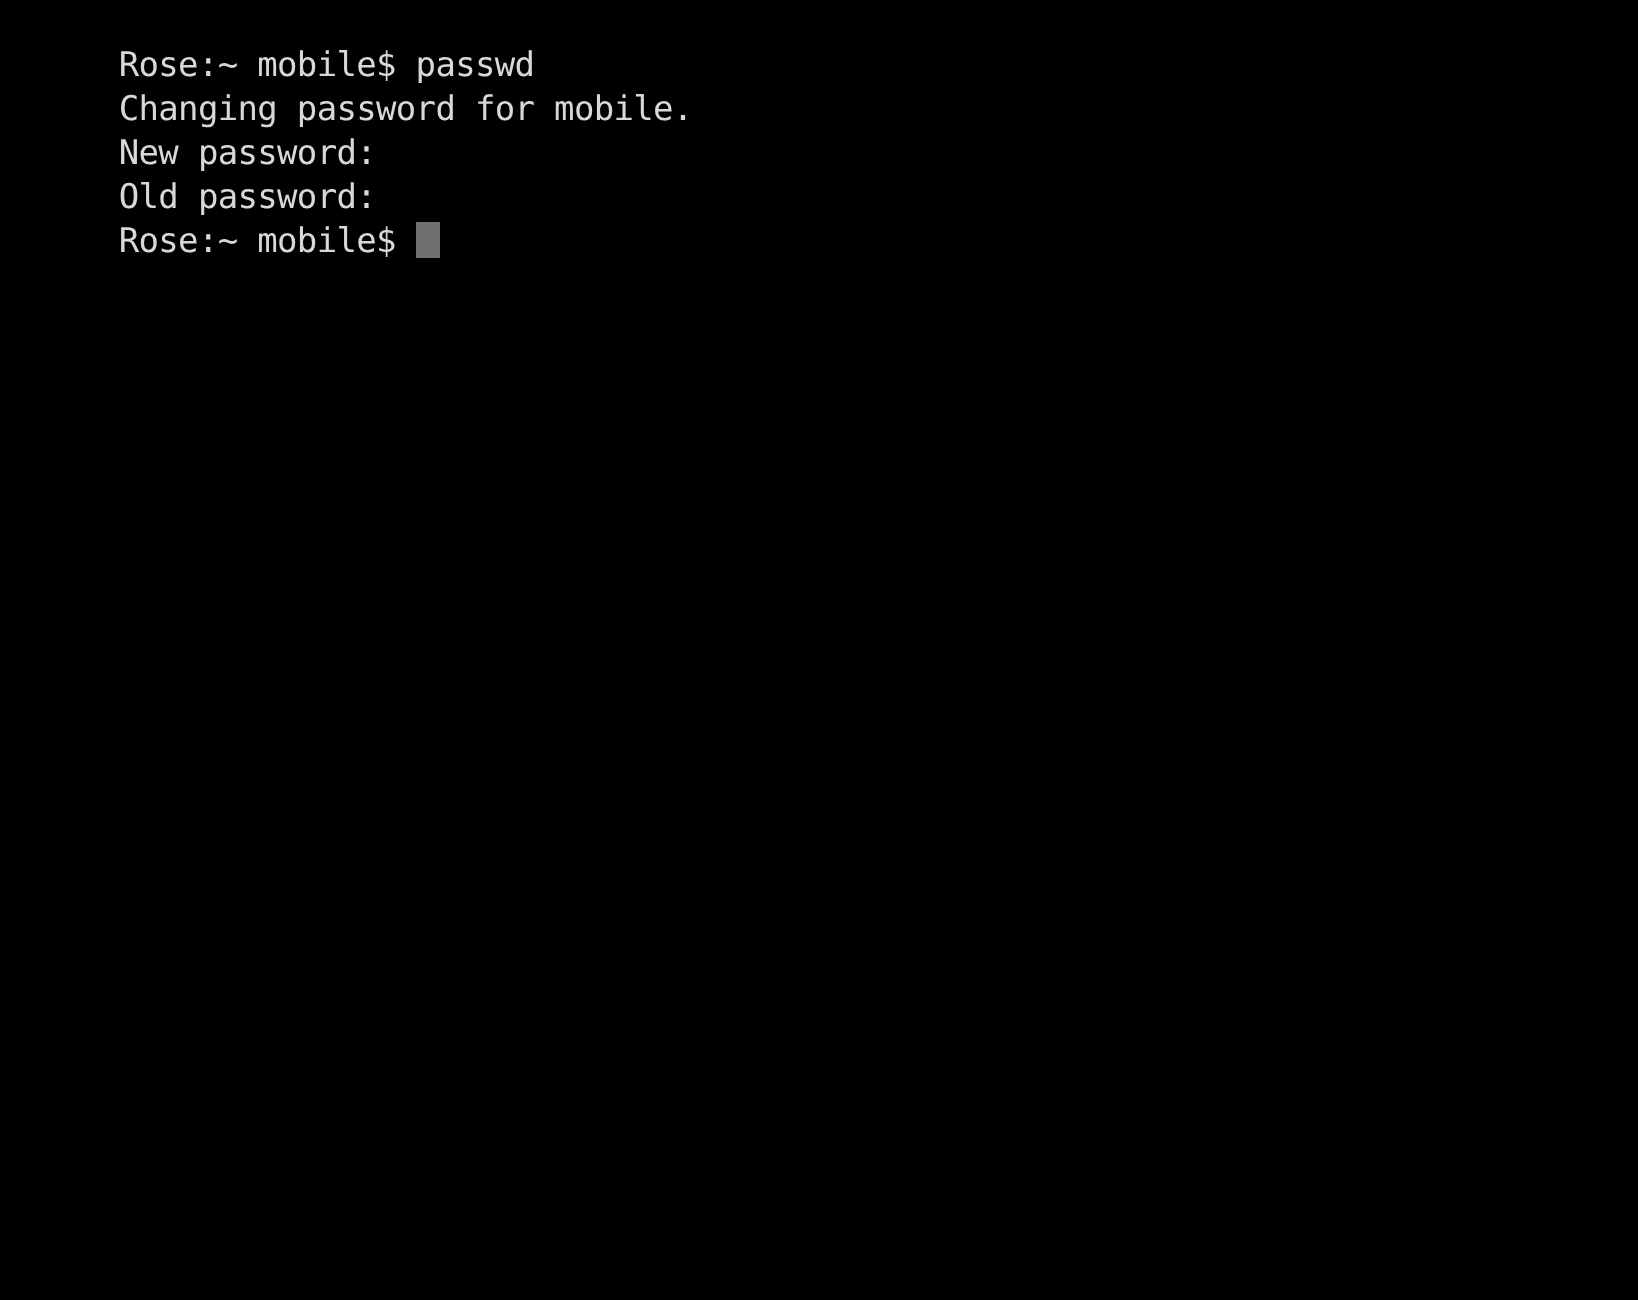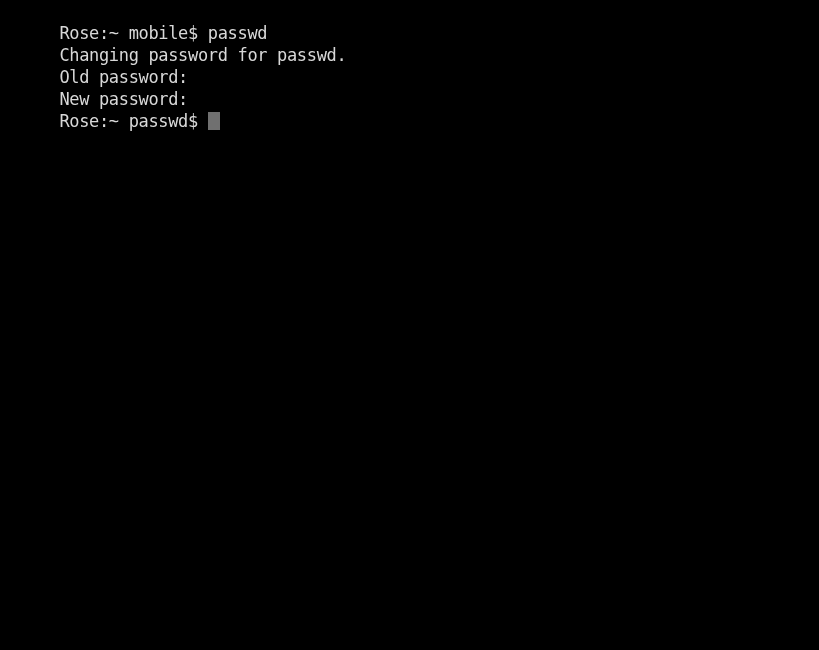--- a/index.html
+++ b/index.html
@@ -62,30 +62,30 @@
 <body>
 
 <div id="terminal" style="background: rgb(0, 0, 0); color: rgb(216, 216, 216);">
   <div id="screen">
 
     <div class="line">
       <span class="line-inner">Rose:~ mobile$ passwd</span>
     </div>
 
     <div class="line">
-      <span class="line-inner">Changing password for passwd.</span>
+      <span class="line-inner">Changing password for mobile.</span>
+    </div>
+
+    <div class="line">
+      <span class="line-inner">New password:</span>
     </div>
 
     <div class="line">
       <span class="line-inner">Old password:</span>
     </div>
 
-    <div class="line">
-      <span class="line-inner">New password:</span>
-    </div>
-
 
     <div class="line">
-      <span class="line-inner">Rose:~ passwd$ </span><span class="cursor-block" style="background: rgb(112, 112, 112);"></span>
+      <span class="line-inner">Rose:~ mobile$ </span><span class="cursor-block" style="background: rgb(112, 112, 112);"></span>
     </div>
 
   </div>
 </div>
 
 </body></html>

